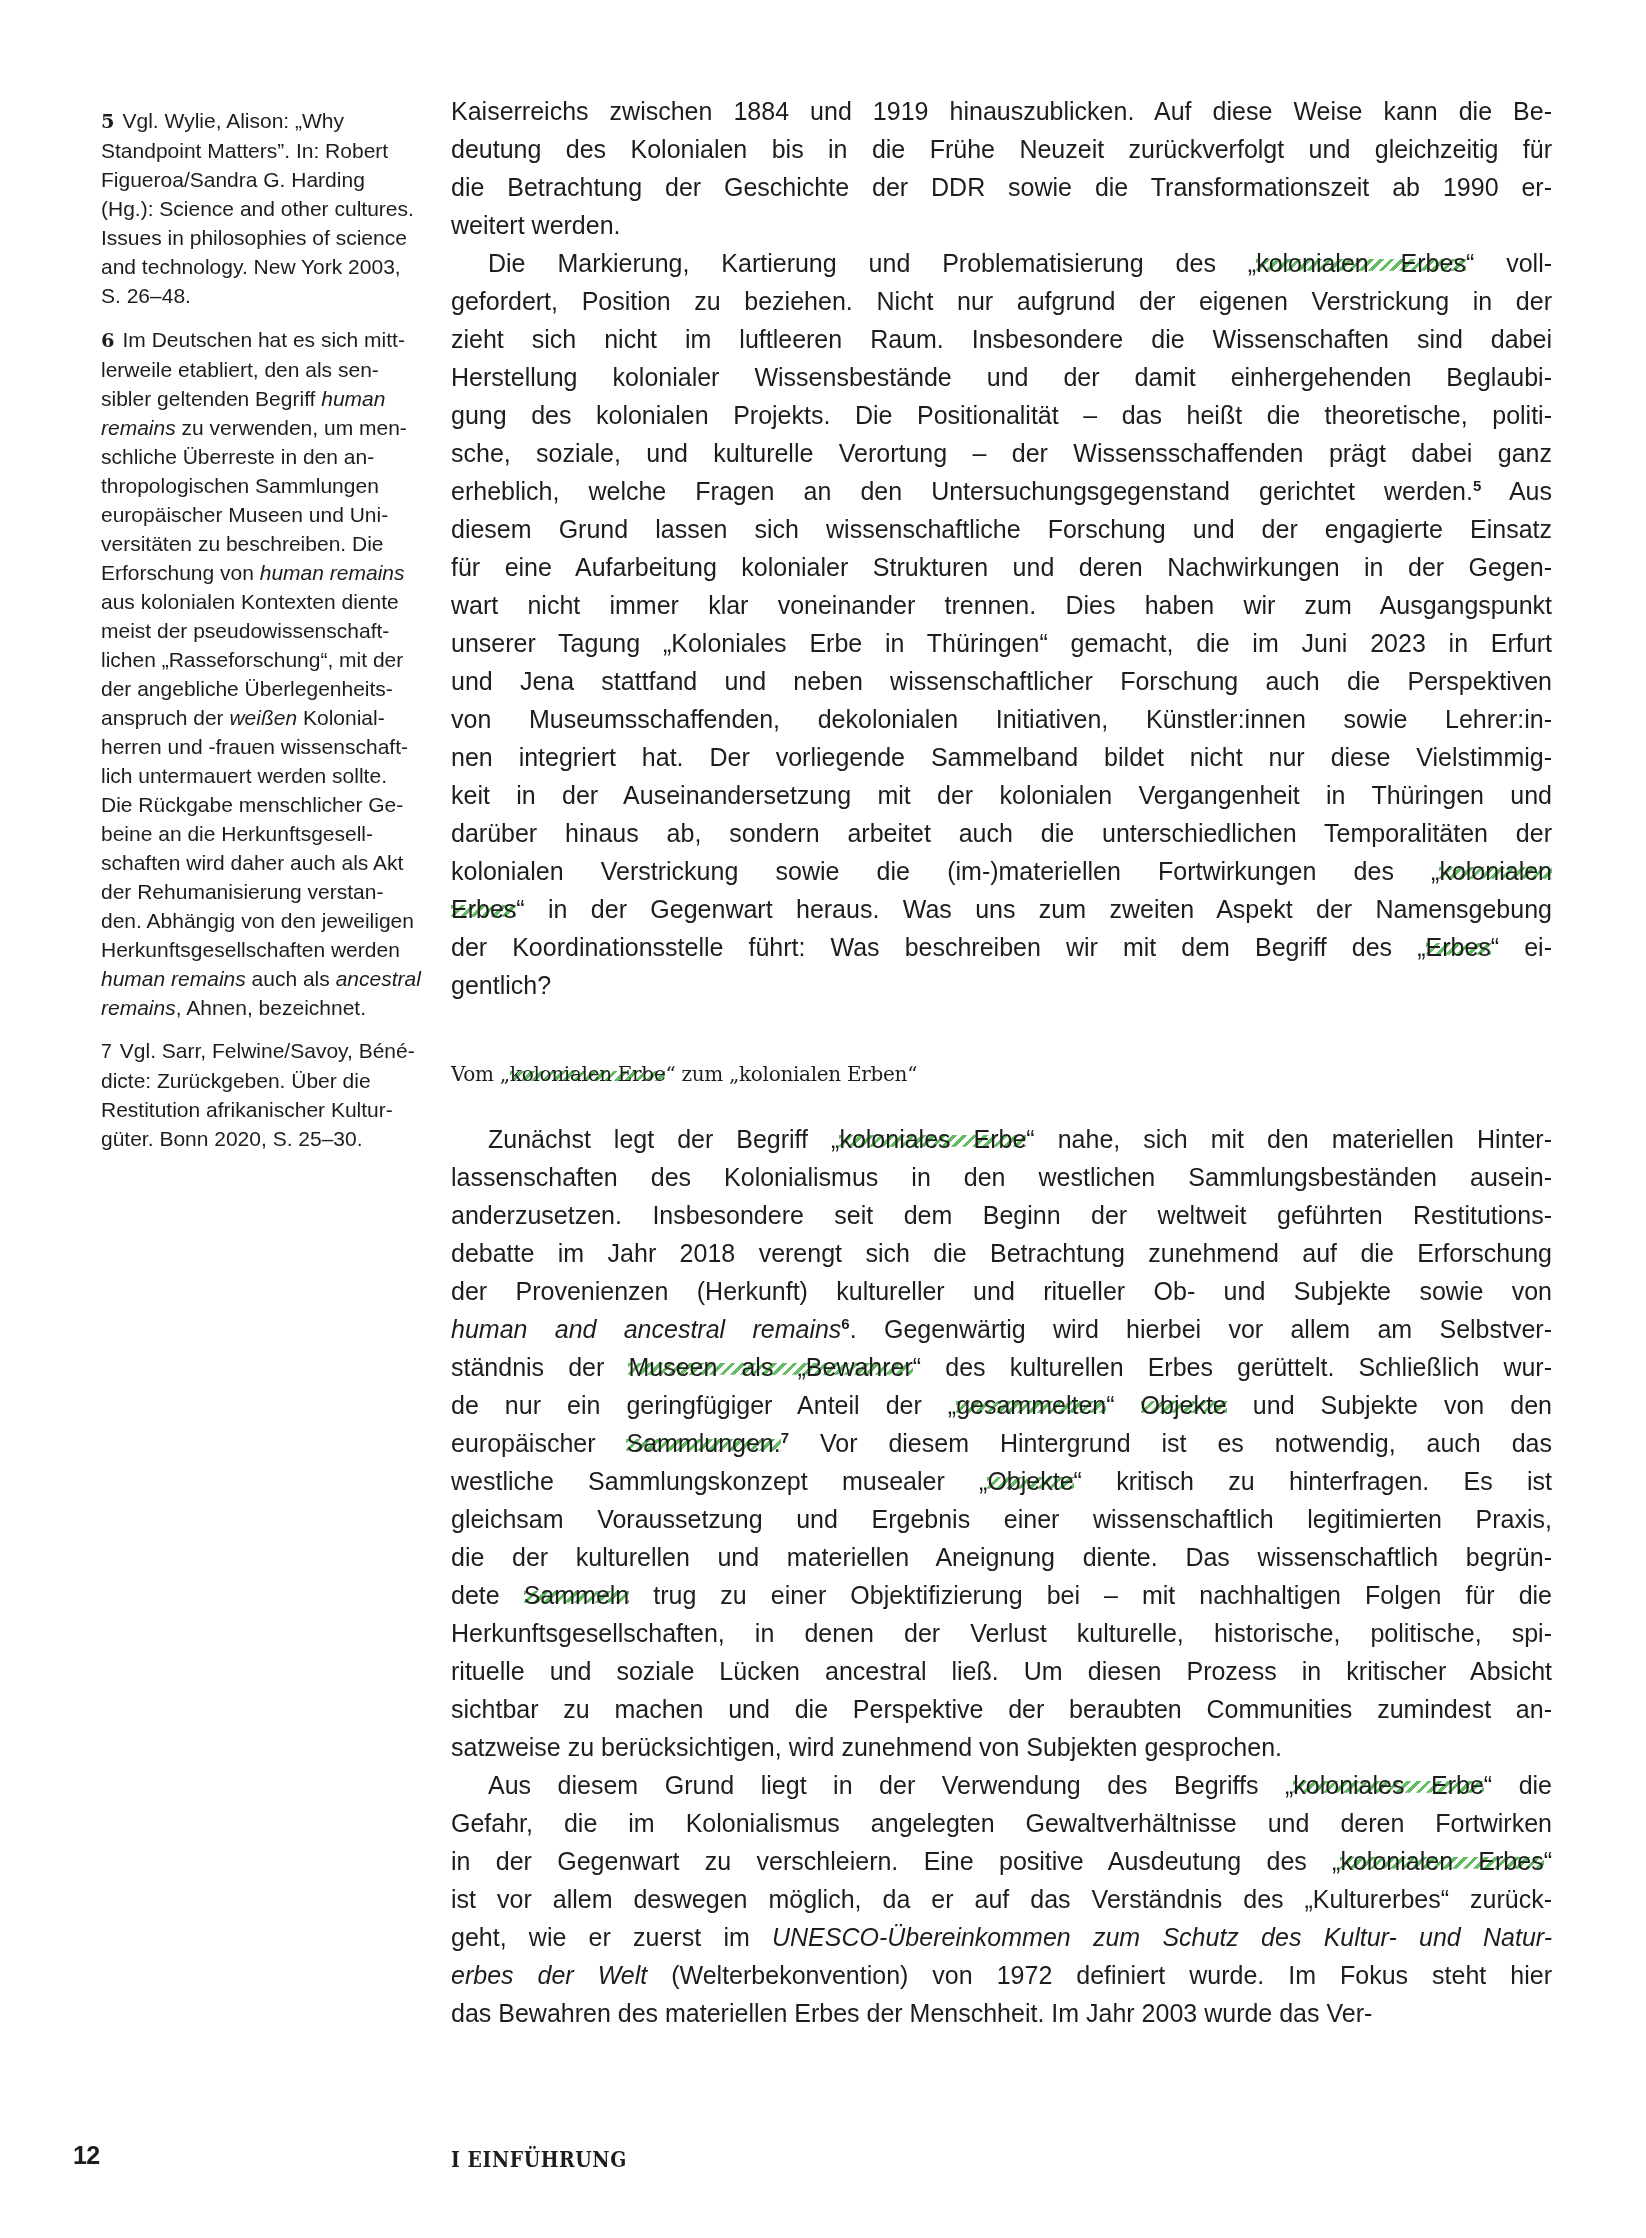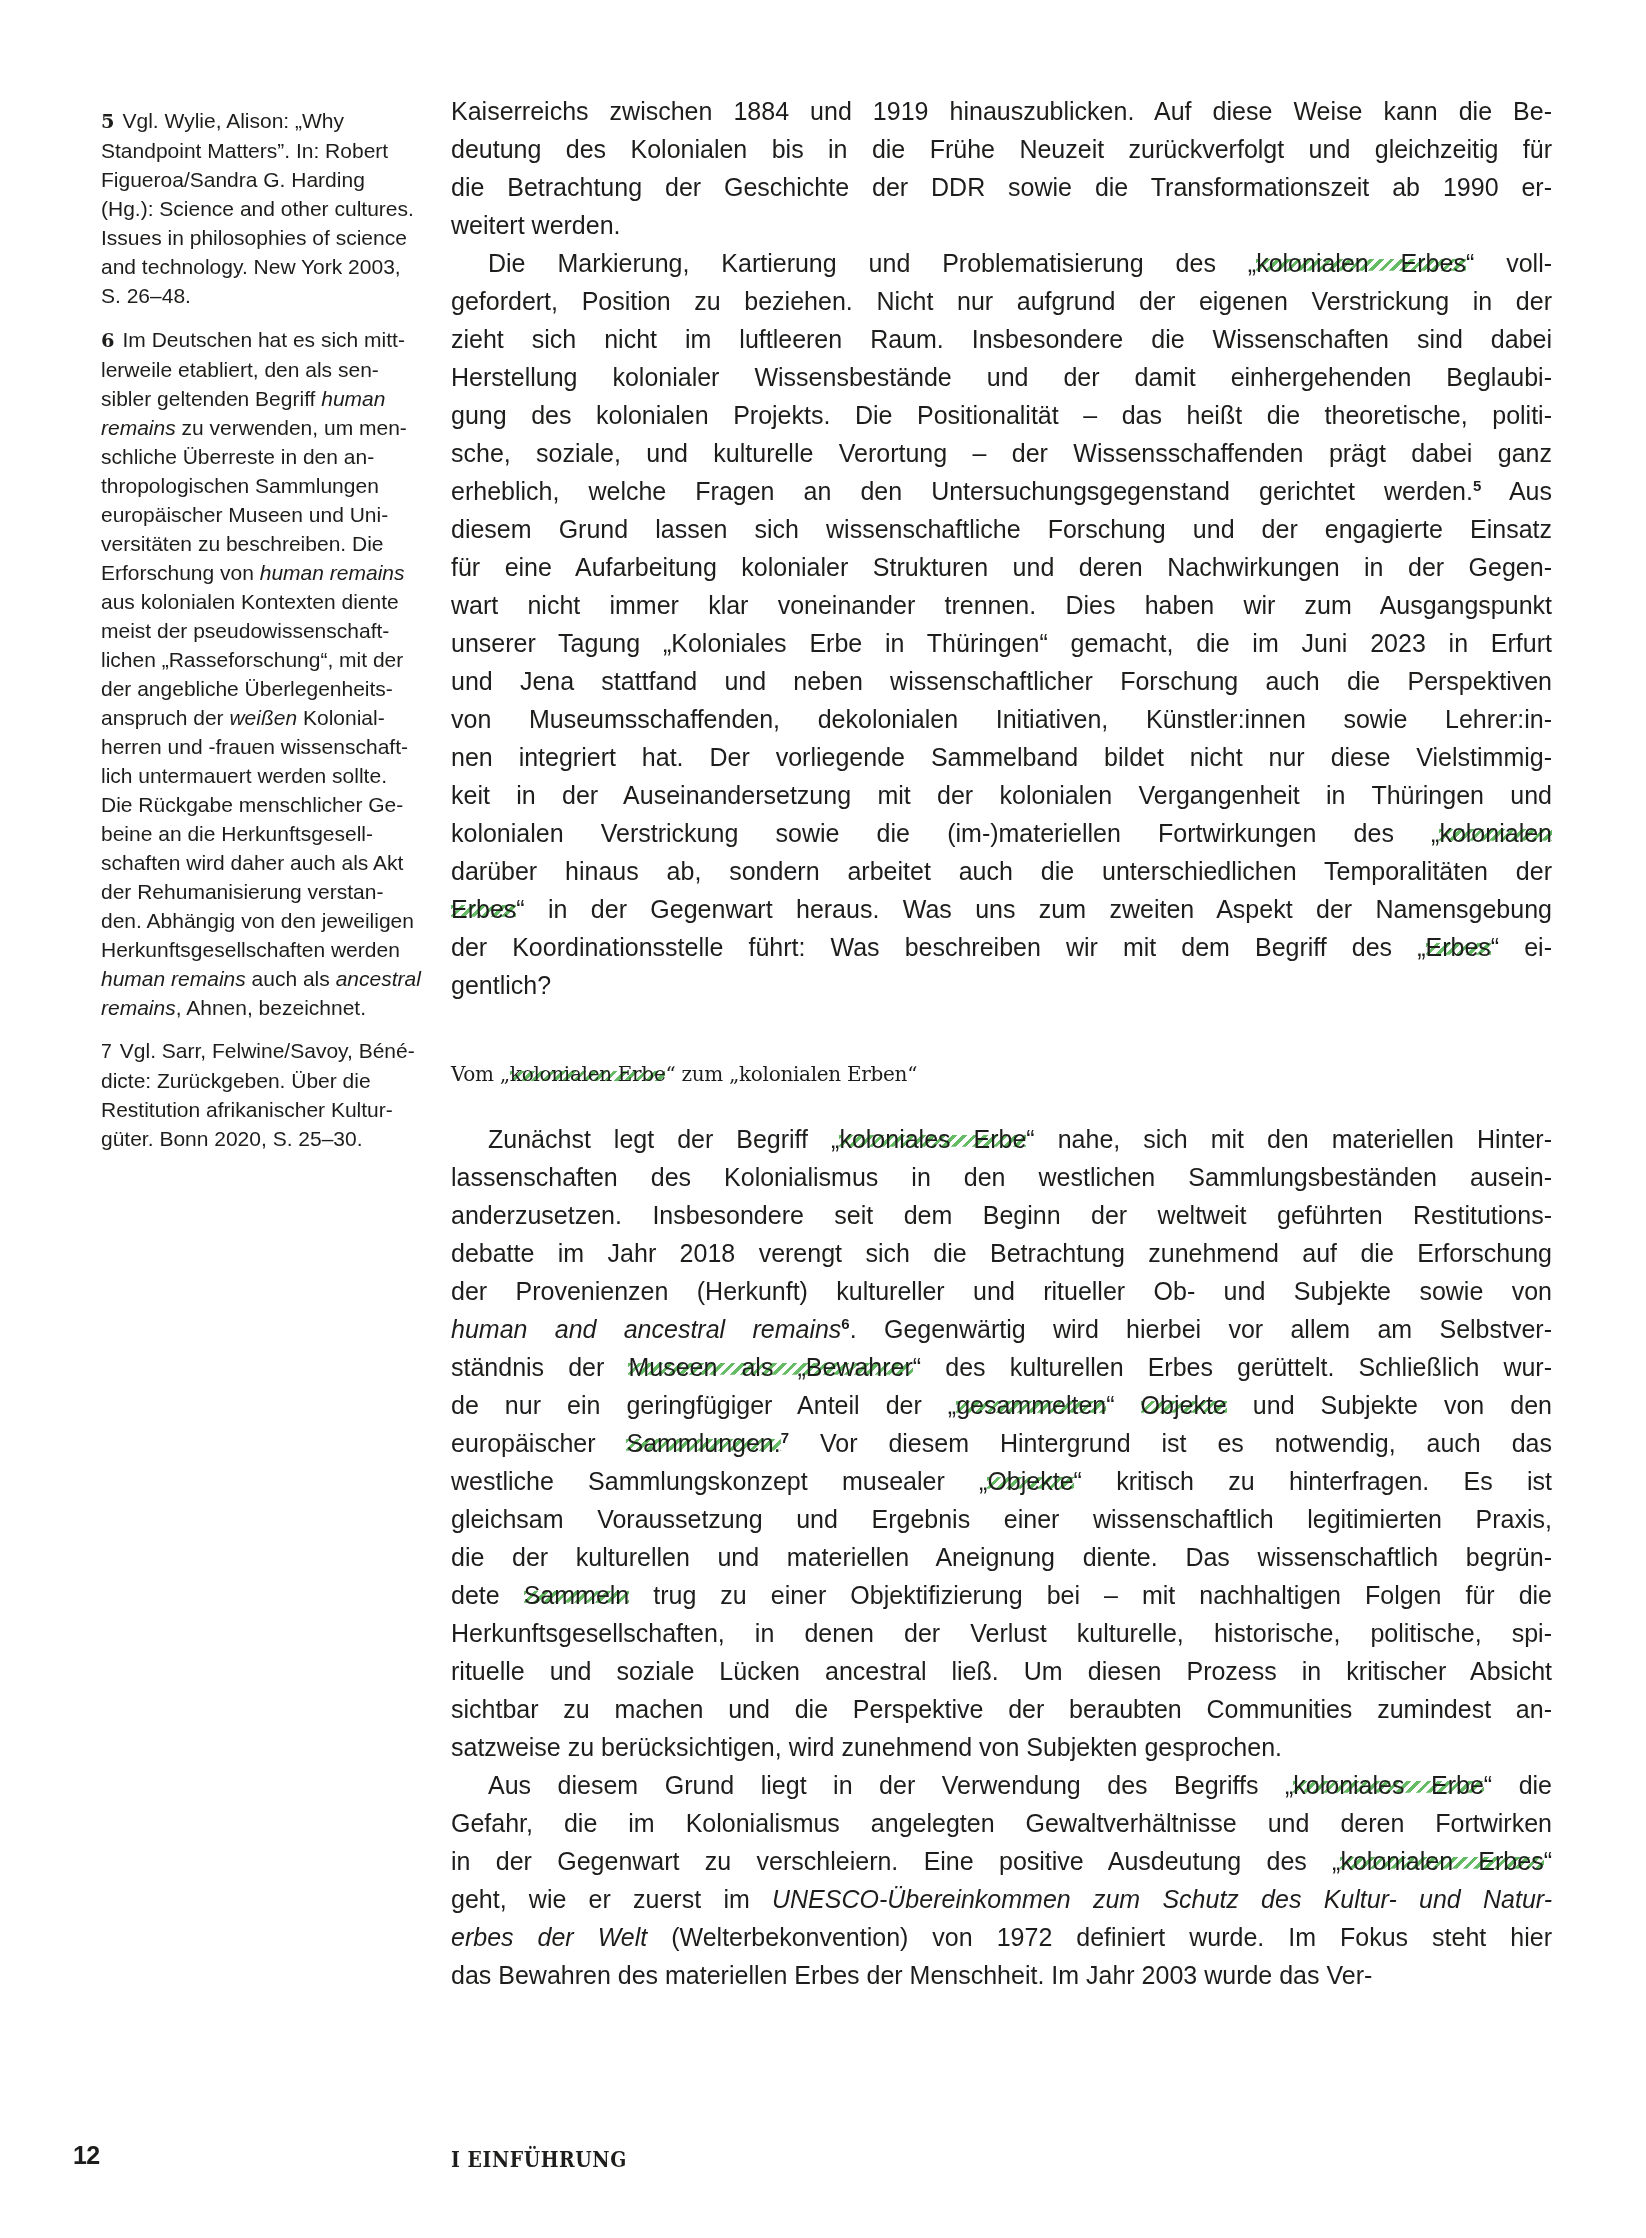--- a/index.html
+++ b/index.html
@@ -107,22 +107,22 @@
           <span class="line"><span>sche, soziale, und kulturelle Verortung – der Wissensschaffenden prägt dabei ganz</span></span>
           <span class="line"><span>erheblich, welche Fragen an den Untersuchungsgegenstand gerichtet werden.</span><sup>5</sup><span> Aus</span></span>
           <span class="line"><span>diesem Grund lassen sich wissenschaftliche Forschung und der engagierte Einsatz</span></span>
           <span class="line"><span>für eine Aufarbeitung kolonialer Strukturen und deren Nachwirkungen in der Gegen-</span></span>
           <span class="line"><span>wart nicht immer klar voneinander trennen. Dies haben wir zum Ausgangspunkt</span></span>
           <span class="line"><span>unserer Tagung „Koloniales Erbe in Thüringen“ gemacht, die im Juni 2023 in Erfurt</span></span>
           <span class="line"><span>und Jena stattfand und neben wissenschaftlicher Forschung auch die Perspektiven</span></span>
           <span class="line"><span>von Museumsschaffenden, dekolonialen Initiativen, Künstler:innen sowie Lehrer:in-</span></span>
           <span class="line"><span>nen integriert hat. Der vorliegende Sammelband bildet nicht nur diese Vielstimmig-</span></span>
           <span class="line"><span>keit in der Auseinandersetzung mit der kolonialen Vergangenheit in Thüringen und</span></span>
+          <span class="line"><span>darüber hinaus ab, sondern arbeitet auch die unterschiedlichen Temporalitäten der</span></span>
           <span class="line"><span>kolonialen Verstrickung sowie die (im-)materiellen Fortwirkungen des „</span><span class="hl">kolonialen</span></span>
-          <span class="line"><span>darüber hinaus ab, sondern arbeitet auch die unterschiedlichen Temporalitäten der</span></span>
           <span class="line"><span class="hl">Erbes</span><span>“ in der Gegenwart heraus. Was uns zum zweiten Aspekt der Namensgebung</span></span>
           <span class="line"><span>der Koordinationsstelle führt: Was beschreiben wir mit dem Begriff des „</span><span class="hl">Erbes</span><span>“ ei-</span></span>
           <span class="line last"><span>gentlich?</span></span>
         </p>
       </div>
     <h2 class="heading" id="heading"><span>Vom „</span><span class="hl">kolonialen Erbe</span><span>“ zum „kolonialen Erben“</span></h2>
     <div id="after">
         <p class="para">
           <span class="line indent"><span>Zunächst legt der Begriff „</span><span class="hl">koloniales Erbe</span><span>“ nahe, sich mit den materiellen Hinter-</span></span>
           <span class="line"><span>lassenschaften des Kolonialismus in den westlichen Sammlungsbeständen ausein-</span></span>
@@ -139,20 +139,21 @@
           <span class="line"><span>dete </span><span class="hl">Sammeln</span><span> trug zu einer Objektifizierung bei – mit nachhaltigen Folgen für die</span></span>
           <span class="line"><span>Herkunftsgesellschaften, in denen der Verlust kulturelle, historische, politische, spi-</span></span>
           <span class="line"><span>rituelle und soziale Lücken ancestral ließ. Um diesen Prozess in kritischer Absicht</span></span>
           <span class="line"><span>sichtbar zu machen und die Perspektive der beraubten Communities zumindest an-</span></span>
           <span class="line last"><span>satzweise zu berücksichtigen, wird zunehmend von Subjekten gesprochen.</span></span>
         </p>
         <p class="para">
           <span class="line indent"><span>Aus diesem Grund liegt in der Verwendung des Begriffs „</span><span class="hl">koloniales Erbe</span><span>“ die</span></span>
           <span class="line"><span>Gefahr, die im Kolonialismus angelegten Gewaltverhältnisse und deren Fortwirken</span></span>
           <span class="line"><span>in der Gegenwart zu verschleiern. Eine positive Ausdeutung des „</span><span class="hl">kolonialen Erbes</span><span>“</span></span>
+          <span class="line"><span>ist vor allem deswegen möglich, da er auf das Verständnis des „Kulturerbes“ zurück-</span></span>
           <span class="line"><span>geht, wie er zuerst im </span><em>UNESCO-Übereinkommen zum Schutz des Kultur- und Natur-</em></span>
           <span class="line"><em>erbes der Welt</em><span> (Welterbekonvention) von 1972 definiert wurde. Im Fokus steht hier</span></span>
           <span class="line last"><span>das Bewahren des materiellen Erbes der Menschheit. Im Jahr 2003 wurde das Ver-</span></span>
         </p>
       </div>
   </main>
 
   <div class="folio">12</div>
   <div class="running-head">I  EINFÜHRUNG</div>
 </div>

